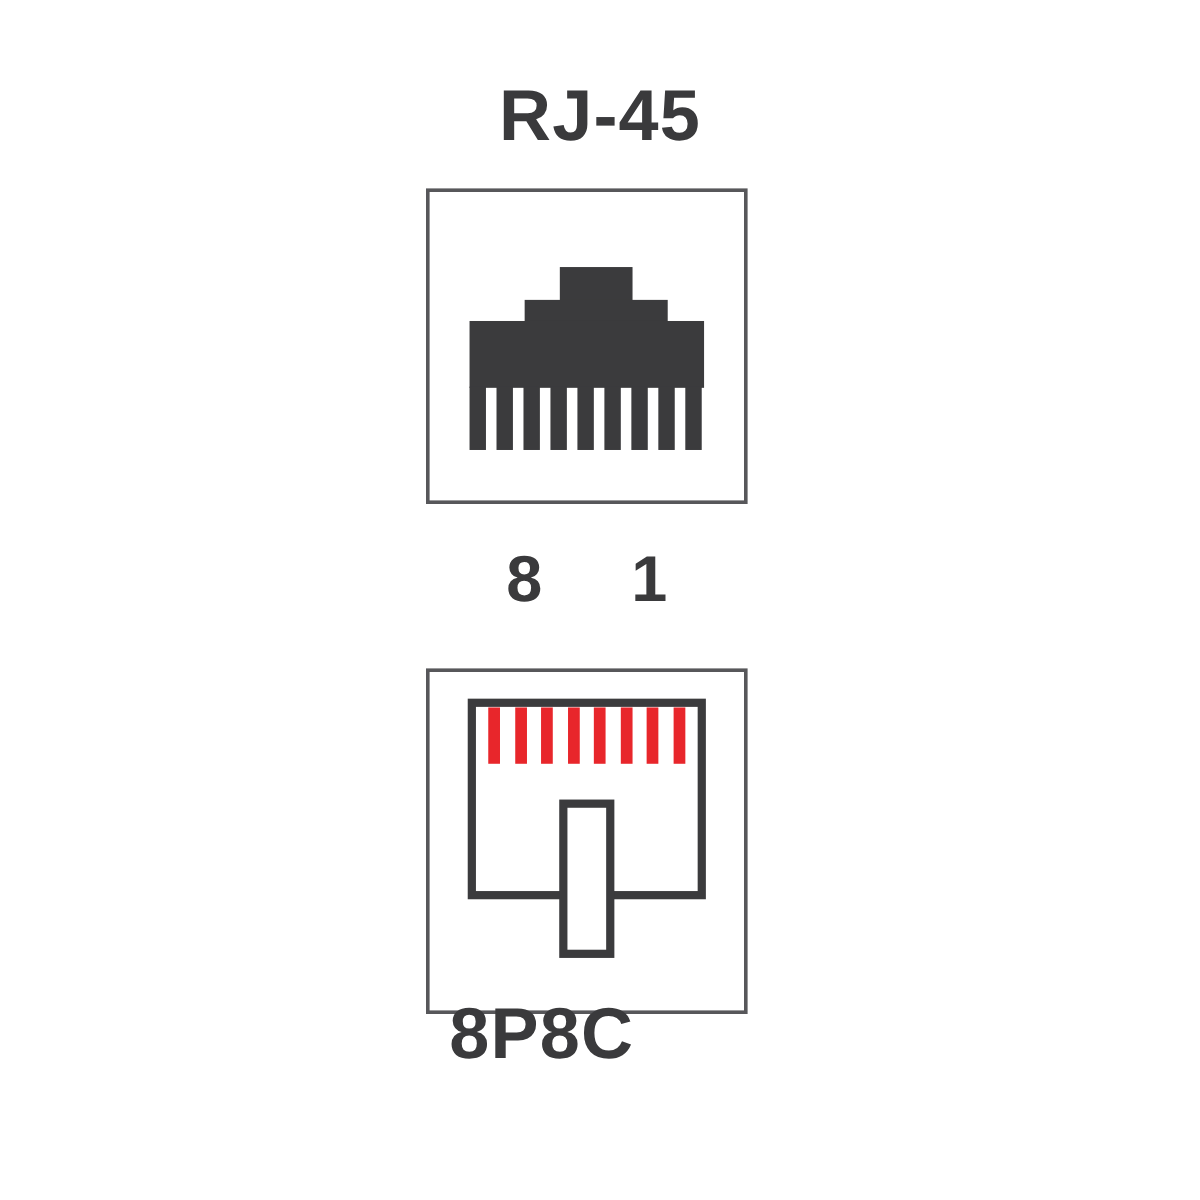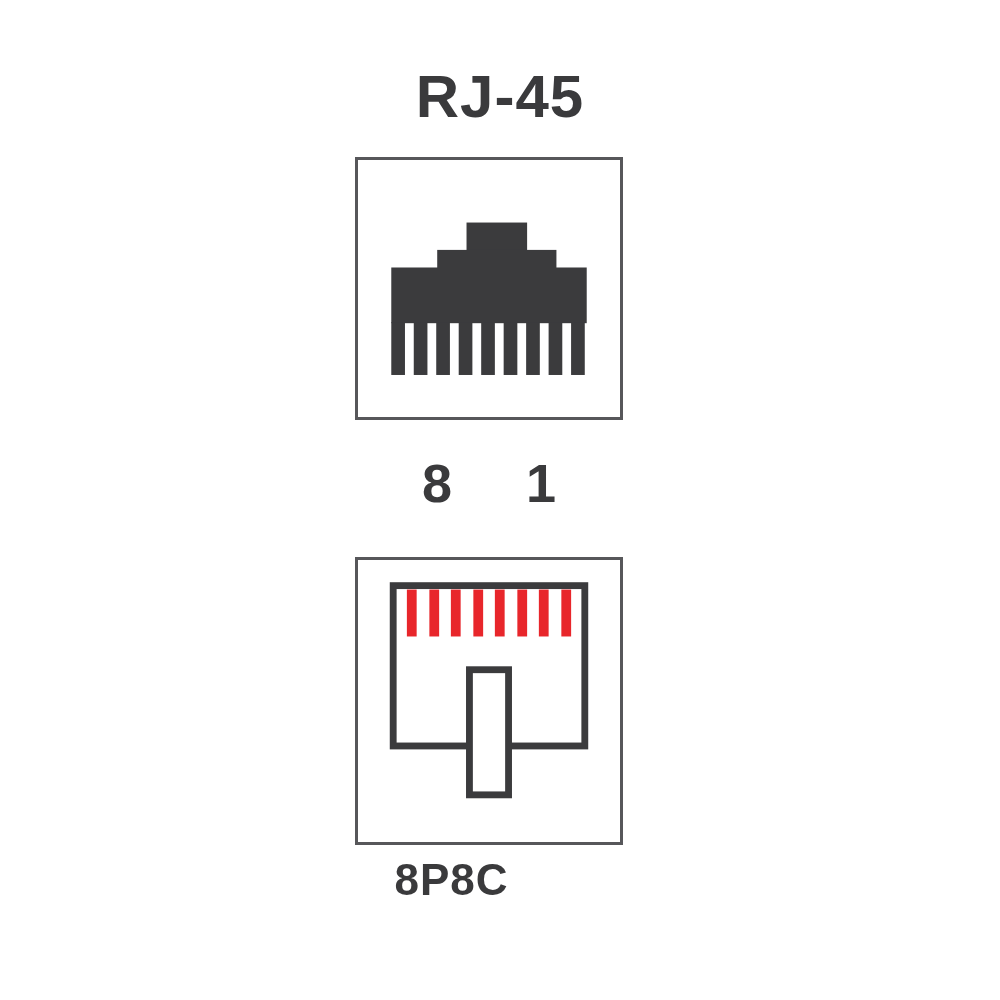--- a/index.html
+++ b/index.html
@@ -57,25 +57,25 @@
     left: 355px;
     top: 557px;
     width: 268px;
     height: 288px;
     border: 3px solid #57575a;
     box-sizing: border-box;
     background: #ffffff;
   }
   .bottom-label {
     position: absolute;
-    top: 855px;
+    top: 827px;
     left: 0;
     width: 903px;
     text-align: center;
-    font-size: 44px;
+    font-size: 60px;
     font-weight: 700;
     color: #3a3a3c;
     letter-spacing: 1px;
   }
 </style>
 </head>
 <body>
 
 <div class="canvas">
 

